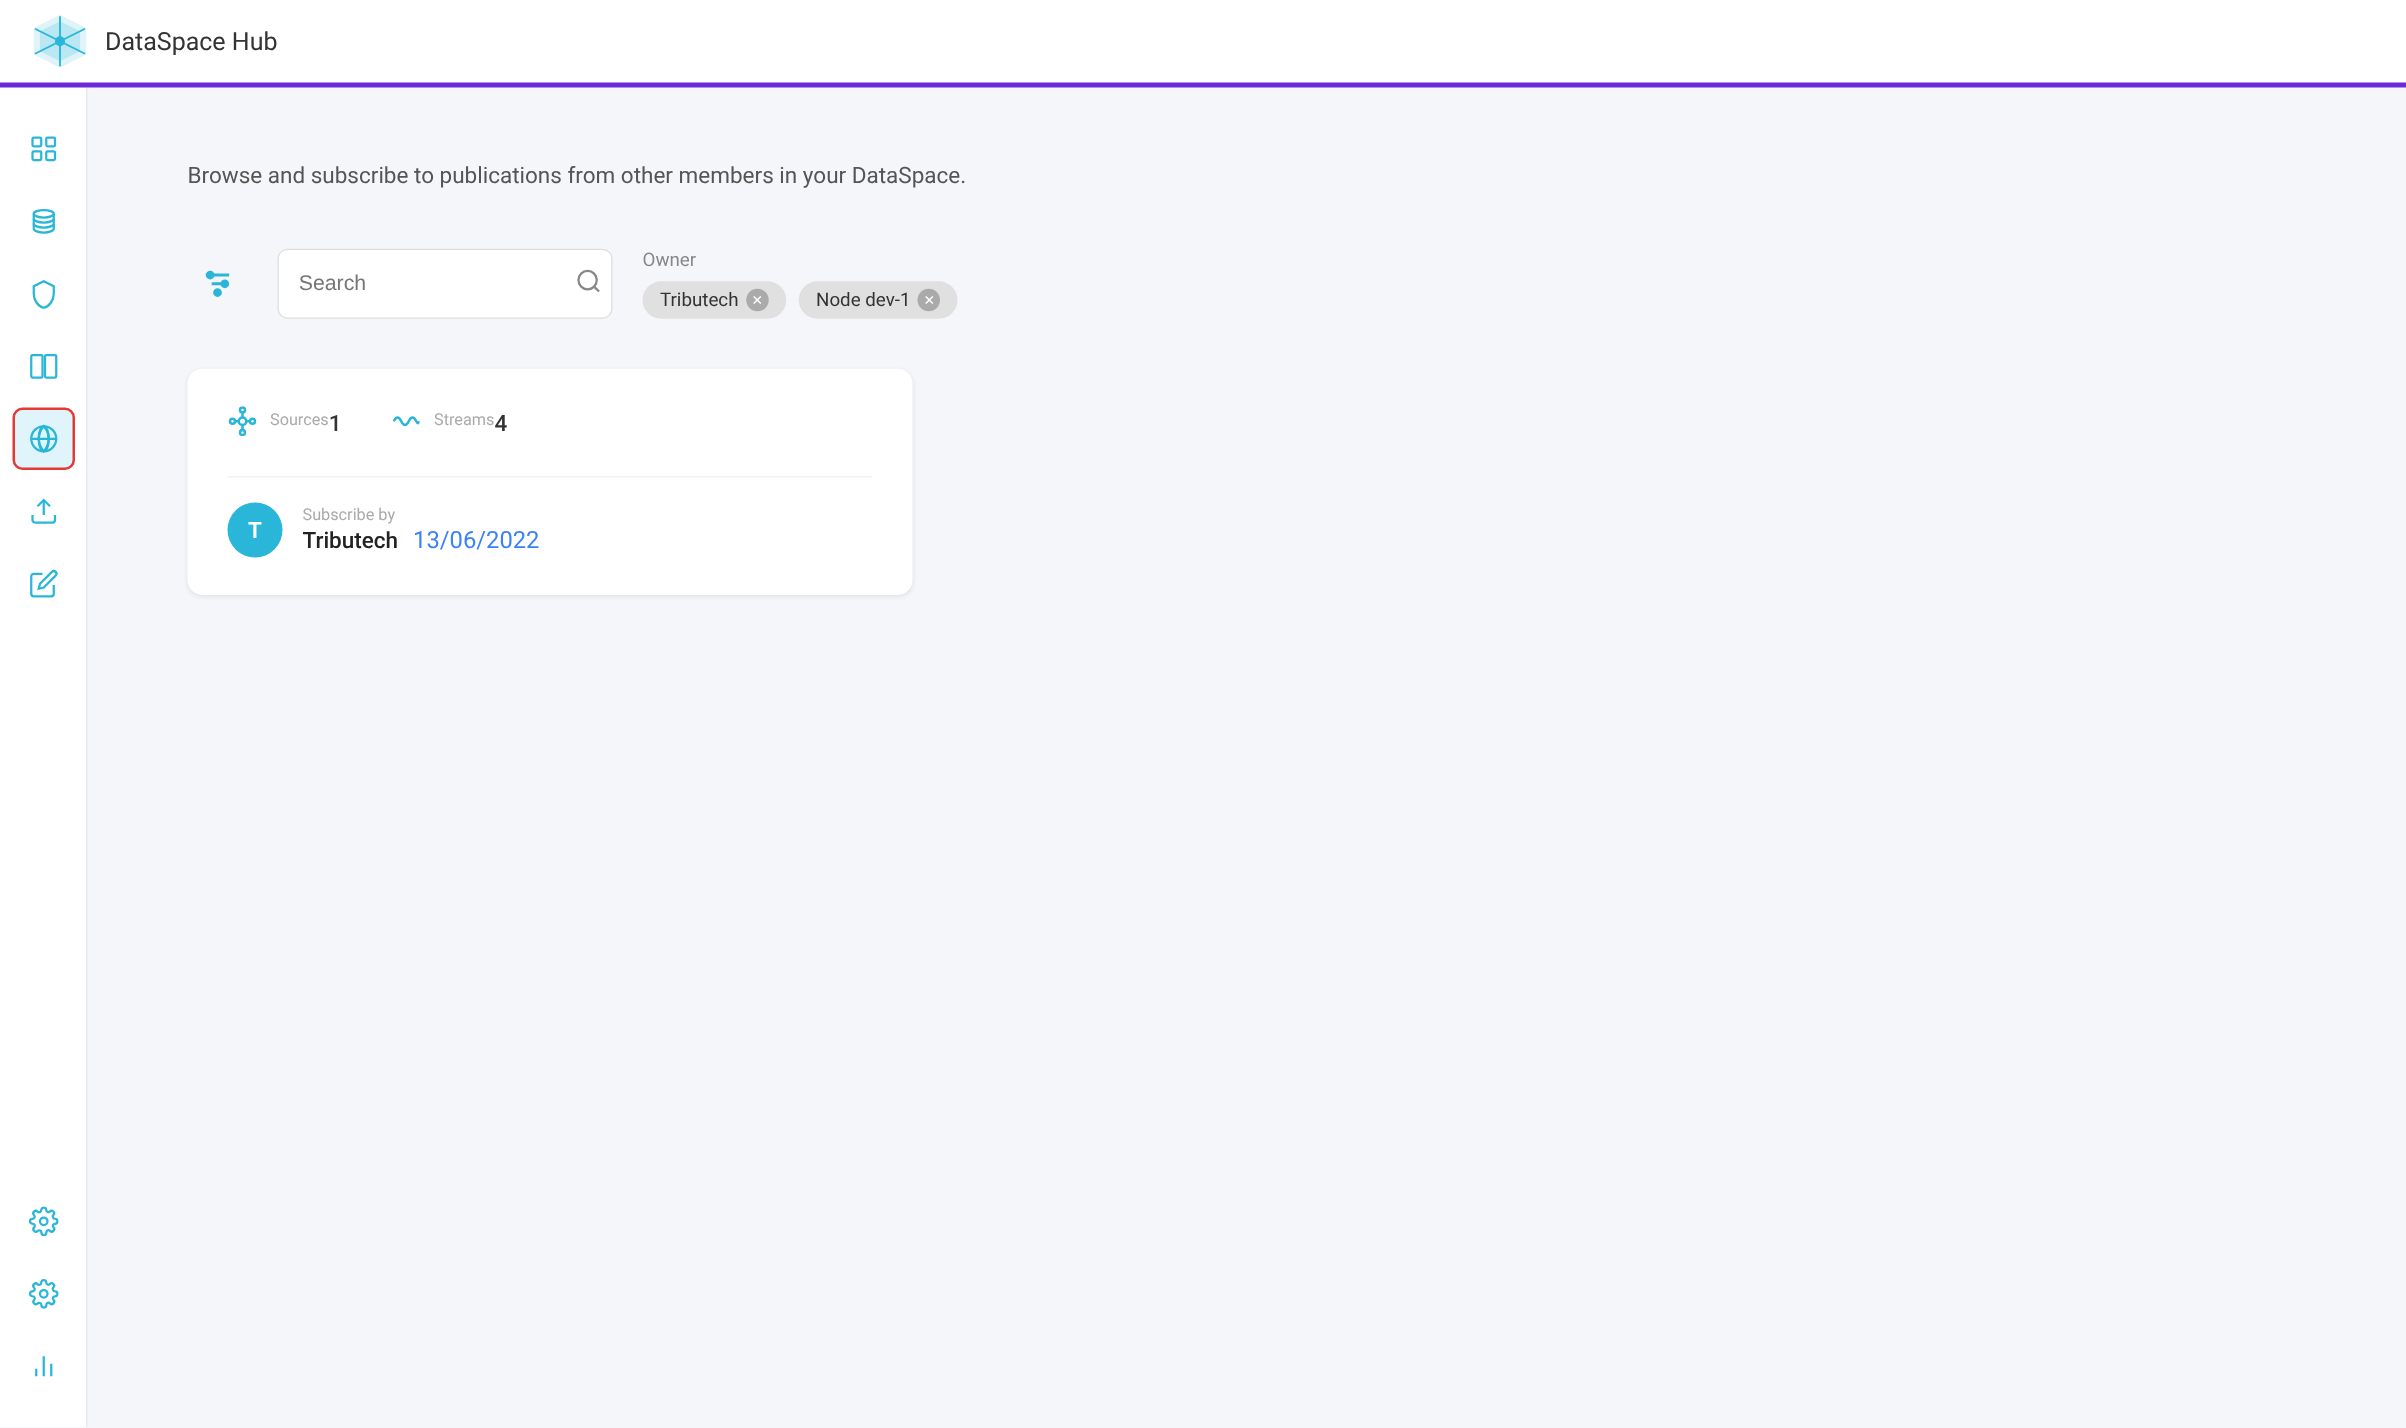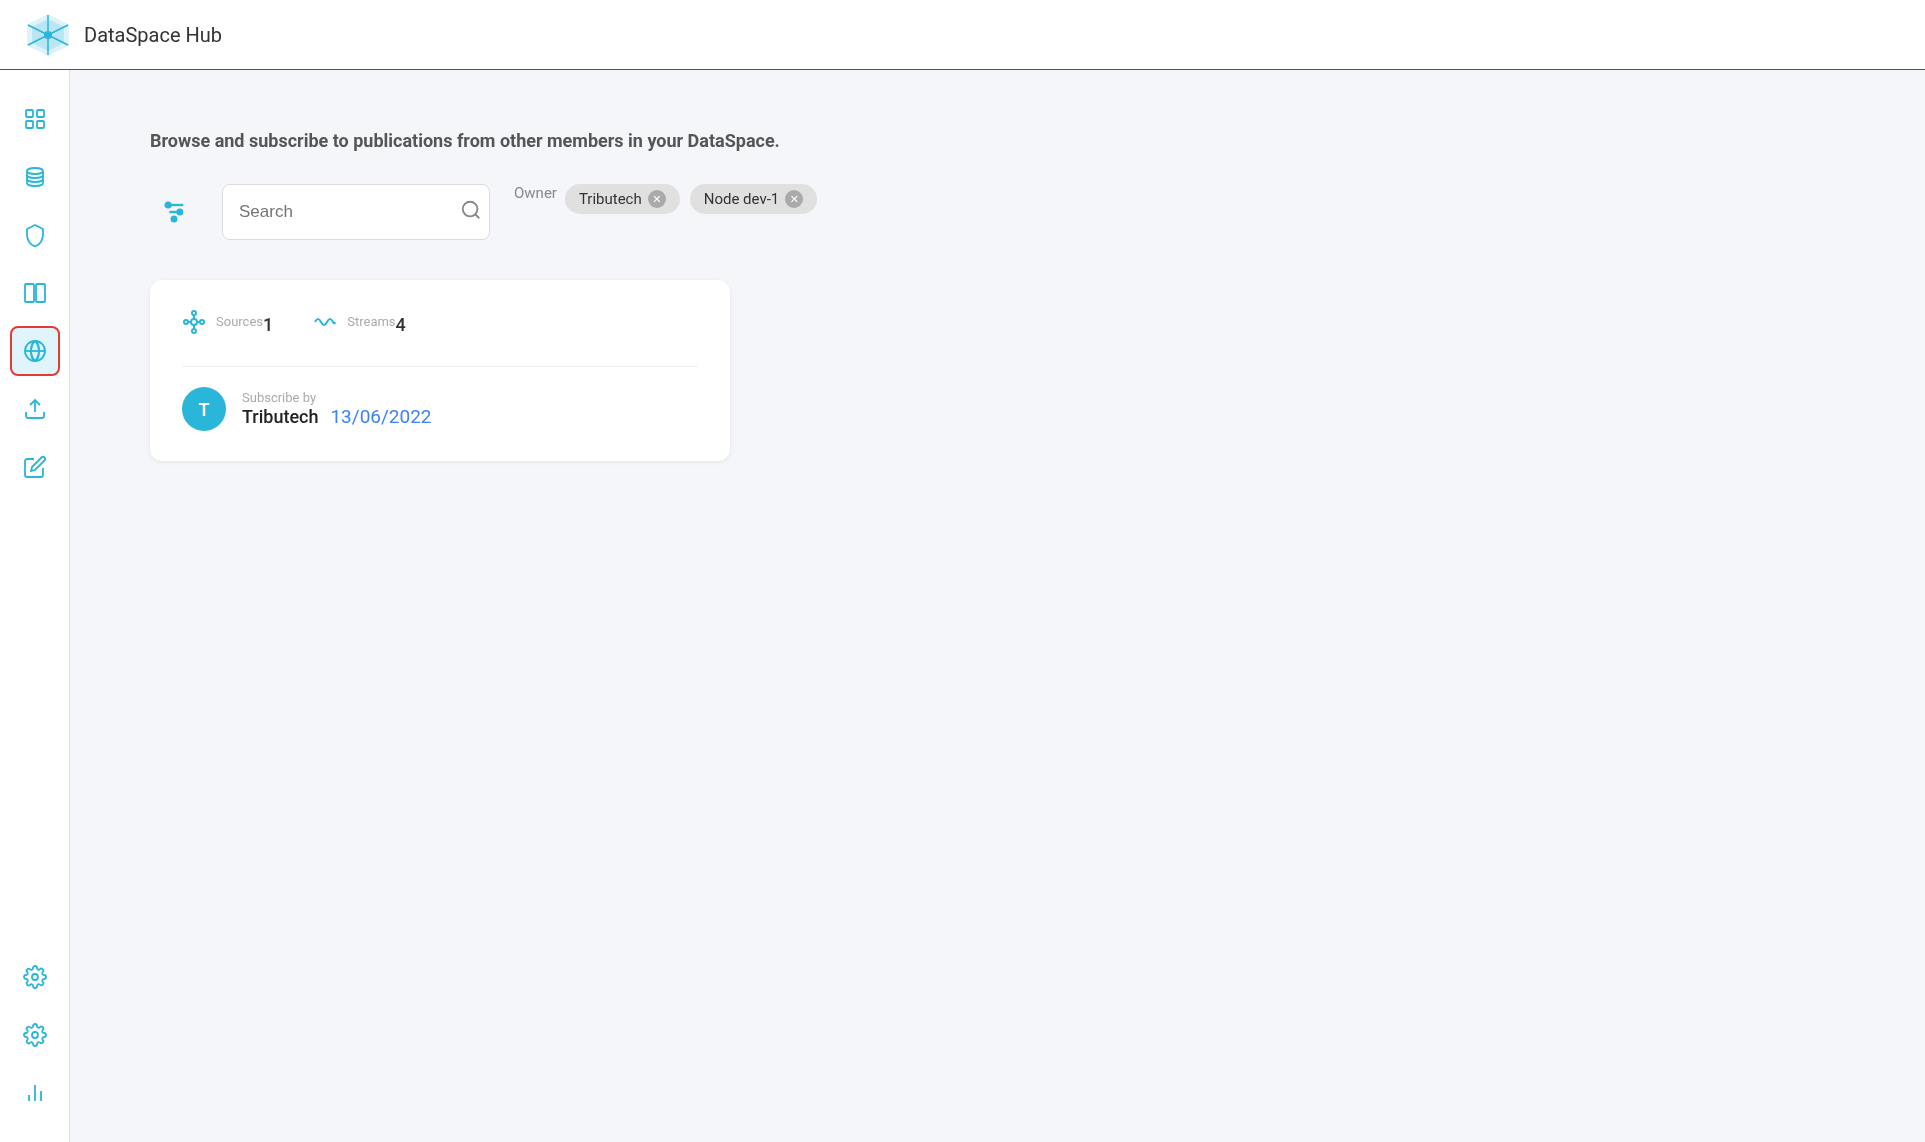--- a/index.html
+++ b/index.html
@@ -8,21 +8,21 @@
       background: #f5f6fa;
       width: 1925px;
       min-height: 1142px;
       display: flex;
       flex-direction: column;
     }
 
     
     .header {
       background: #fff;
-      border-bottom: 1px solid #6d28d9;
+      border-bottom: 4px solid #6d28d9;
       height: 70px;
       display: flex;
       align-items: center;
       padding: 0 24px;
       flex-shrink: 0;
       z-index: 10;
     }
     .logo-wrapper {
       display: flex;
       align-items: center;
@@ -94,22 +94,21 @@
     }
     .page-title {
       font-size: 52px;
       font-weight: 300;
       color: #29b6d8;
       margin-bottom: 16px;
     }
     .page-subtitle {
       font-size: 18px;
       color: #555;
-      margin-bottom: 33px;
-      font-weight: bold;
+      margin-bottom: 48px;
     }
 
     
     .search-area {
       display: flex;
       align-items: flex-start;
       gap: 24px;
       margin-bottom: 40px;
     }
     .filter-button {
@@ -150,21 +149,21 @@
       color: #888;
     }
     .search-icon svg {
       width: 22px;
       height: 22px;
     }
 
     
     .owner-area {
       display: flex;
-      flex-direction: row;
+      flex-direction: column;
       gap: 8px;
     }
     .owner-label {
       font-size: 15px;
       color: #888;
     }
     .owner-tags {
       display: flex;
       gap: 10px;
       flex-wrap: wrap;

